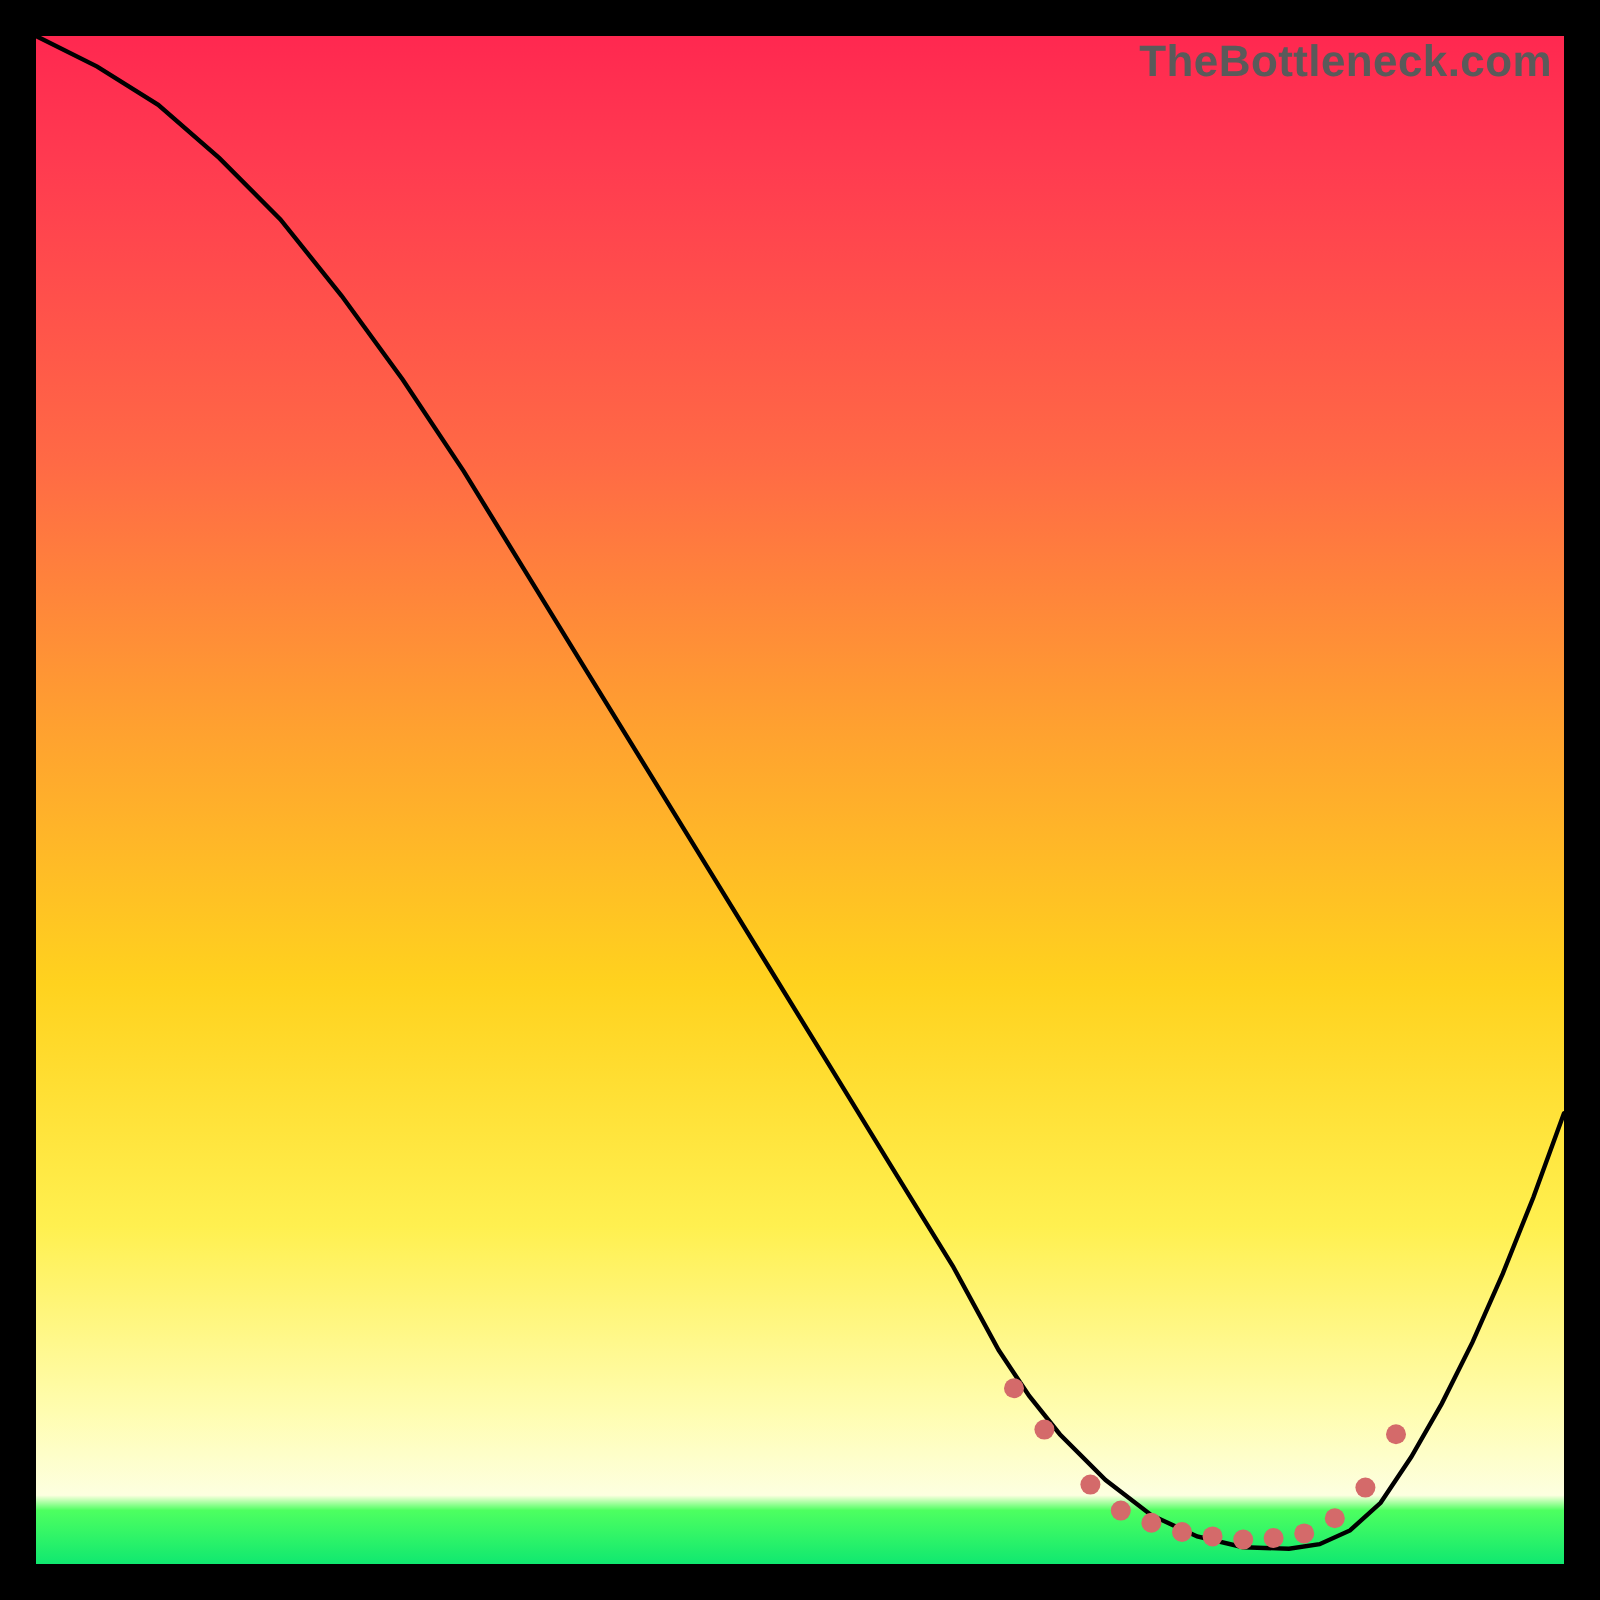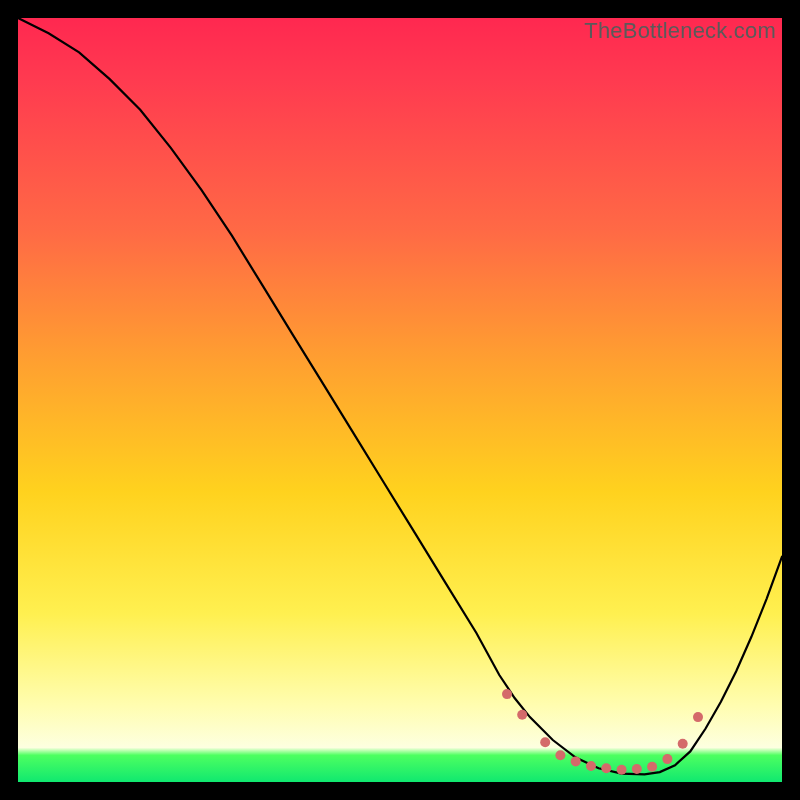--- a/index.html
+++ b/index.html
@@ -38,21 +38,21 @@
       #fdffe0 95.5%,
       #4dff60 96.5%,
       #10e870 100%
     );
   }
   .watermark {
     position: absolute;
     top: 0px;
     right: 6px;
     font-size: 22px;
-    font-weight: 400;
+    font-weight: 700;
     color: #5a5a5a;
     letter-spacing: 0.2px;
     user-select: none;
   }
   svg.overlay {
     position: absolute;
     left: 0;
     top: 0;
     width: 764px;
     height: 764px;

